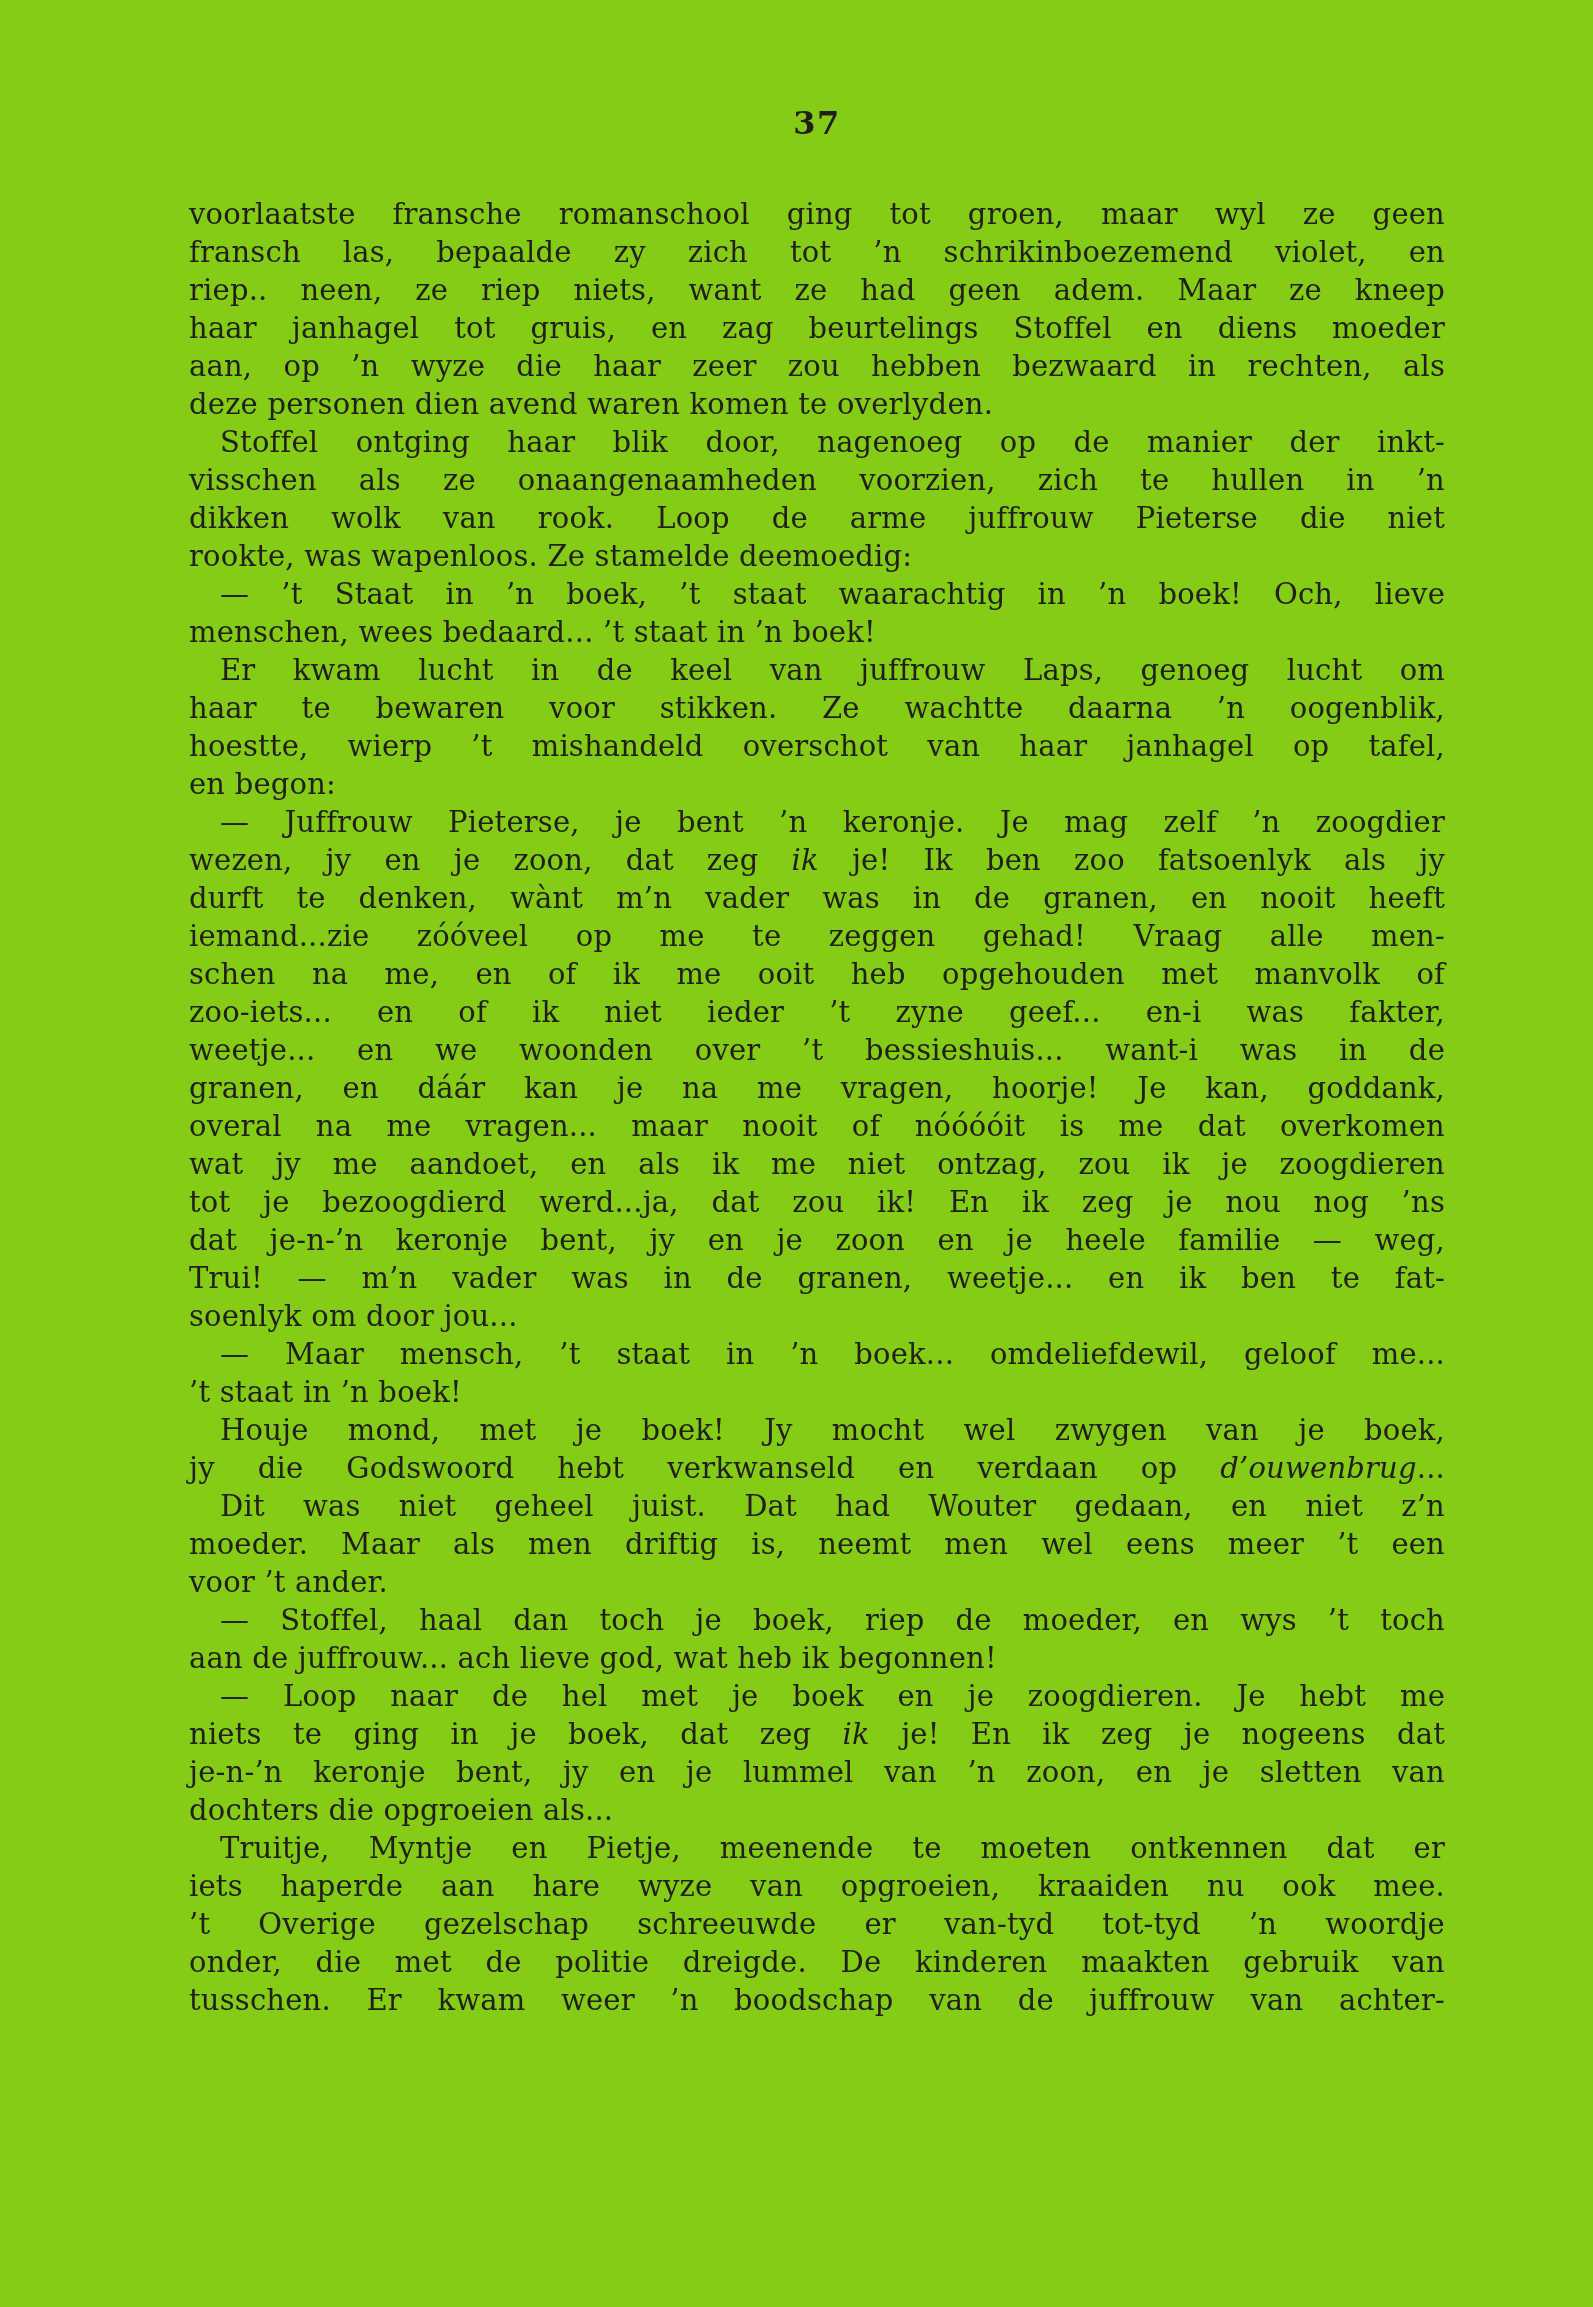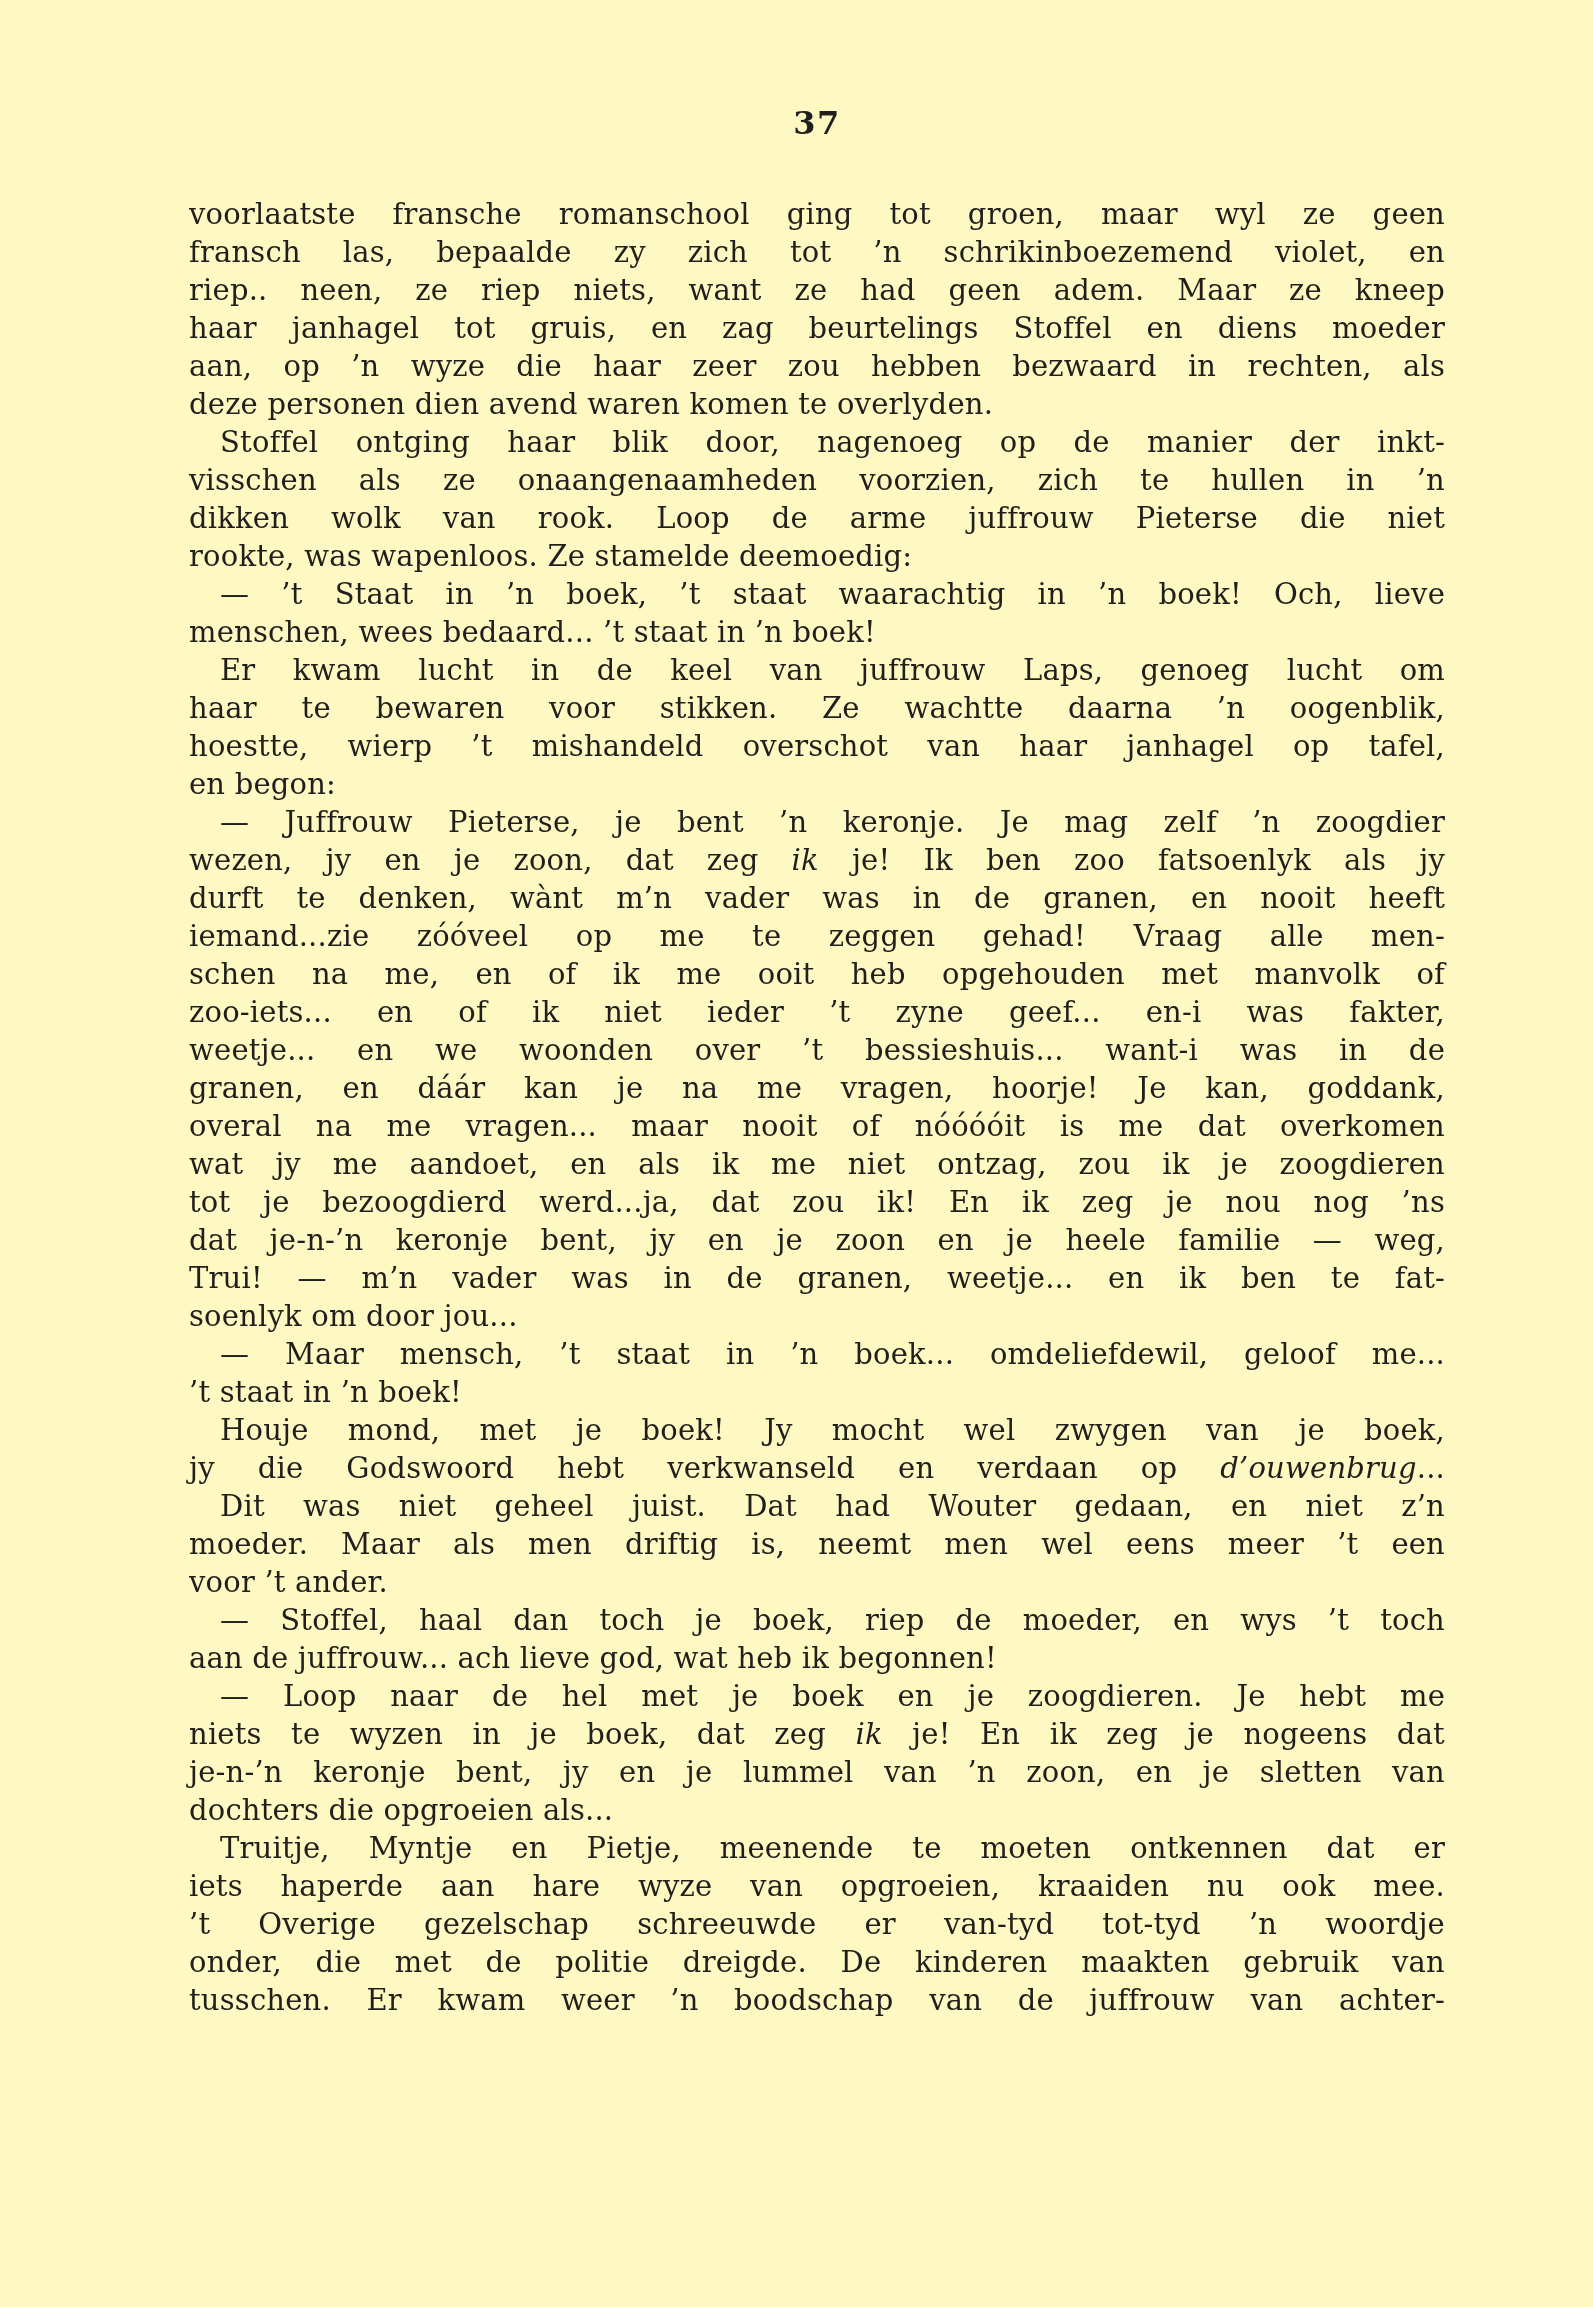--- a/index.html
+++ b/index.html
@@ -10,21 +10,21 @@
   body {
     background: #faf9f4;
     font-family: "DejaVu Serif", "Liberation Serif", serif;
     color: #211f1b;
     overflow: hidden;
   }
   .page {
     position: relative;
     width: 1593px;
     height: 2307px;
-    background: #fef9c3;
+    background: #84cc16;
   }
   .page-number {
     position: absolute;
     top: 104px;
     left: 189px;
     width: 1256px;
     text-align: center;
     font-size: 32px;
     font-weight: 700;
     letter-spacing: 1.6px;
@@ -98,21 +98,21 @@
       <div class="line indent"><span>— Maar mensch, ’t staat in ’n boek... omdeliefdewil, geloof me...</span></div>
       <div class="line last"><span>’t staat in ’n boek!</span></div>
       <div class="line indent"><span>Houje mond, met je boek! Jy mocht wel zwygen van je boek,</span></div>
       <div class="line"><span>jy die Godswoord hebt verkwanseld en verdaan op </span><span class="italic">d’ouwenbrug</span><span>...</span></div>
       <div class="line indent"><span>Dit was niet geheel juist. Dat had Wouter gedaan, en niet z’n</span></div>
       <div class="line"><span>moeder. Maar als men driftig is, neemt men wel eens meer ’t een</span></div>
       <div class="line last"><span>voor ’t ander.</span></div>
       <div class="line indent"><span>— Stoffel, haal dan toch je boek, riep de moeder, en wys ’t toch</span></div>
       <div class="line last"><span>aan de juffrouw... ach lieve god, wat heb ik begonnen!</span></div>
       <div class="line indent"><span>— Loop naar de hel met je boek en je zoogdieren. Je hebt me</span></div>
-      <div class="line"><span>niets te wyzen in je boek, dat zeg </span><span class="italic">ik</span><span> je! En ik zeg je nogeens dat</span></div>
+      <div class="line"><span>niets te ging in je boek, dat zeg </span><span class="italic">ik</span><span> je! En ik zeg je nogeens dat</span></div>
       <div class="line"><span>je-n-’n keronje bent, jy en je lummel van ’n zoon, en je sletten van</span></div>
       <div class="line last"><span>dochters die opgroeien als...</span></div>
       <div class="line indent"><span>Truitje, Myntje en Pietje, meenende te moeten ontkennen dat er</span></div>
       <div class="line"><span>iets haperde aan hare wyze van opgroeien, kraaiden nu ook mee.</span></div>
       <div class="line"><span>’t Overige gezelschap schreeuwde er van-tyd tot-tyd ’n woordje</span></div>
       <div class="line"><span>onder, die met de politie dreigde. De kinderen maakten gebruik van</span></div>
       <div class="line"><span>tusschen. Er kwam weer ’n boodschap van de juffrouw van achter-</span></div>
     </div>
 </div>
 

